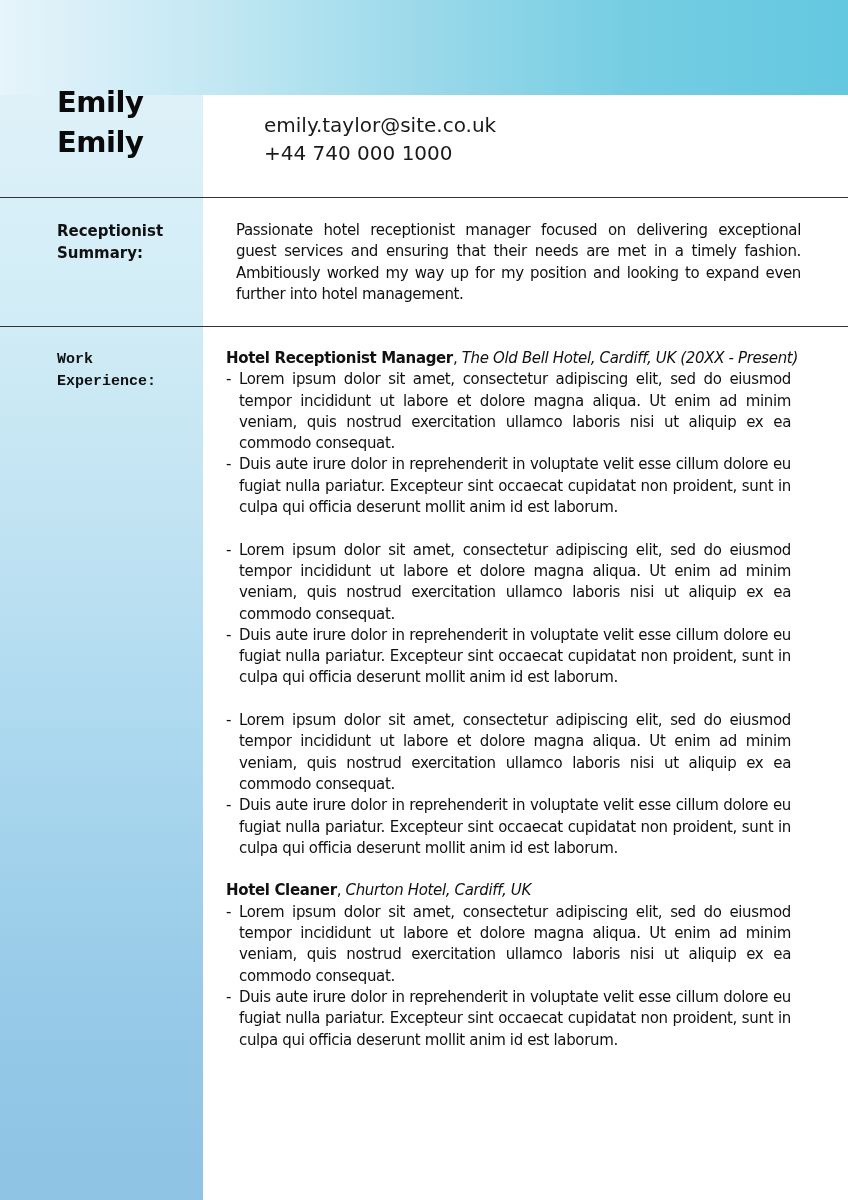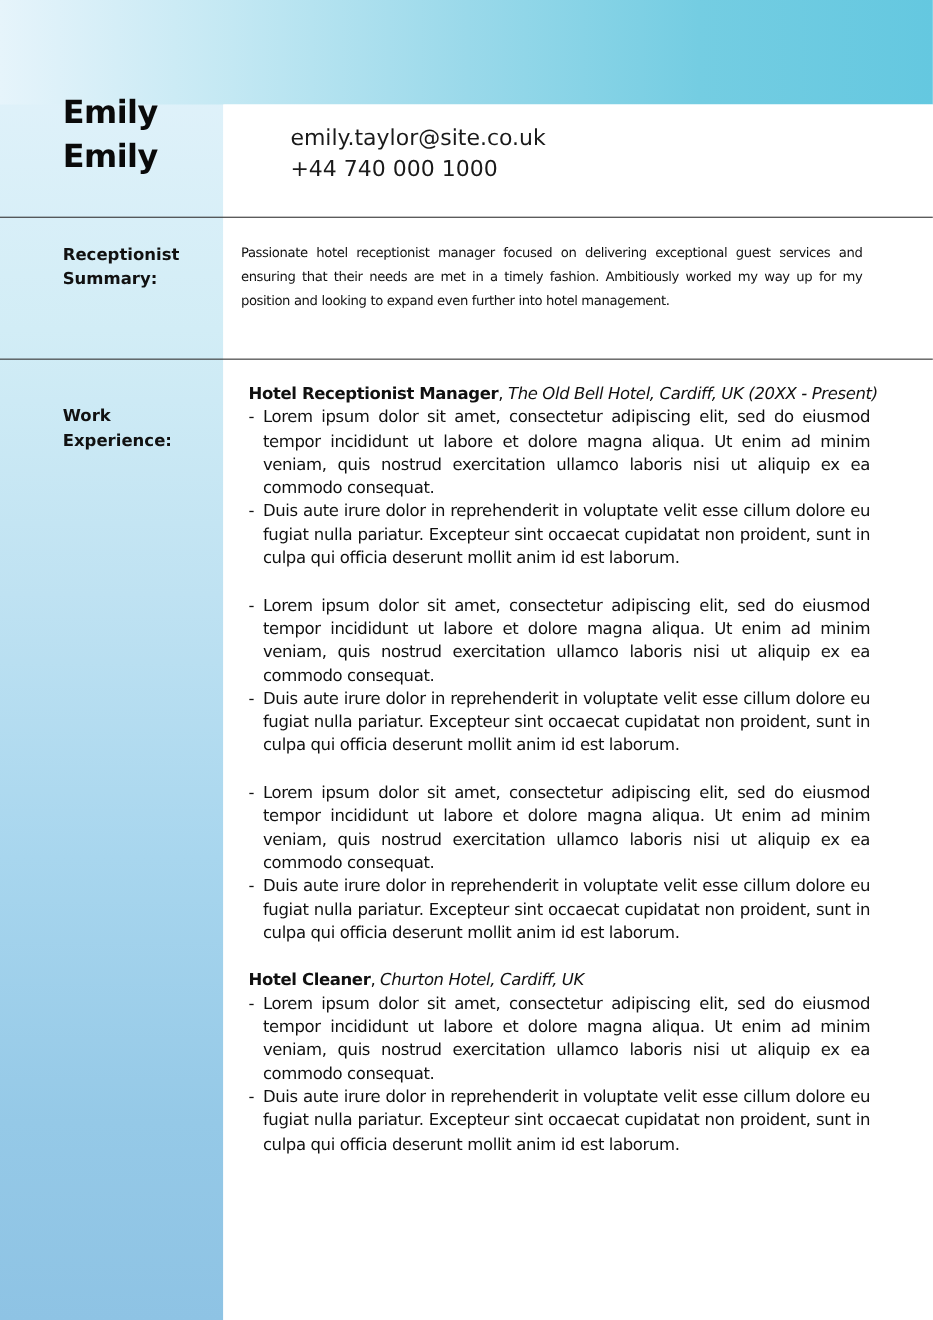--- a/index.html
+++ b/index.html
@@ -27,22 +27,22 @@
   .contact {
     position: absolute; left: 226px; top: 111px; font-size: 20px; line-height: 28px; color: #1a1a1a; margin-left: 38px;
   }
   .contact div { white-space: nowrap; }
   .hr { position: absolute; left: 0; width: 848px; height: 1px; background: #333; }
   .section-label {
     position: absolute; left: 57px; width: 140px;
     font-weight: bold; font-size: 15px; line-height: 22px; color: #111;
   }
   .summary {
-    position: absolute; left: 219px; top: 220px; width: 565px;
-    font-size: 12px; line-height: 21.3px; text-align: justify; color: #111;
+    position: absolute; left: 236px; top: 220px; width: 565px;
+    font-size: 15px; line-height: 21.3px; text-align: justify; color: #111;
     letter-spacing: -0.35px;
   }
   .experience {
     position: absolute; left: 226px; top: 348px; width: 565px;
     font-size: 15px; line-height: 21.3px; color: #111; letter-spacing: -0.35px;
   }
   .job { margin-bottom: 21.3px; }
   .job-head { white-space: nowrap; }
   .job-title { font-weight: bold; }
   .job-meta { font-style: italic; }
@@ -67,21 +67,21 @@
   <div>+44 740 000 1000</div>
 </div>
 
 <div class="hr" style="top:197px;"></div>
 
 <div class="section-label" style="top:220px;">Receptionist Summary:</div>
 <div class="summary">Passionate hotel receptionist manager focused on delivering exceptional guest services and ensuring that their needs are met in a timely fashion. Ambitiously worked my way up for my position and looking to expand even further into hotel management.</div>
 
 <div class="hr" style="top:326px;"></div>
 
-<div class="section-label" style="top:367px;">Work Experience:</div>
+<div class="section-label" style="top:349px;font-family:Liberation Mono, monospace;">Work Experience:</div>
 
 <div class="experience" id="experience">
     <div class="job">
       <div class="job-head"><span class="job-title">Hotel Receptionist Manager</span><span>,&nbsp;</span><span class="job-meta">The Old Bell Hotel, Cardiff, UK (20XX - Present)</span></div>
       <ul class="bullets">
         <li><span class="dash">-</span><span>Lorem ipsum dolor sit amet, consectetur adipiscing elit, sed do eiusmod tempor incididunt ut labore et dolore magna aliqua. Ut enim ad minim veniam, quis nostrud exercitation ullamco laboris nisi ut aliquip ex ea commodo consequat.</span></li>
         <li><span class="dash">-</span><span>Duis aute irure dolor in reprehenderit in voluptate velit esse cillum dolore eu fugiat nulla pariatur. Excepteur sint occaecat cupidatat non proident, sunt in culpa qui officia deserunt mollit anim id est laborum.</span></li>
       </ul>
     </div>
     <div class="job">

